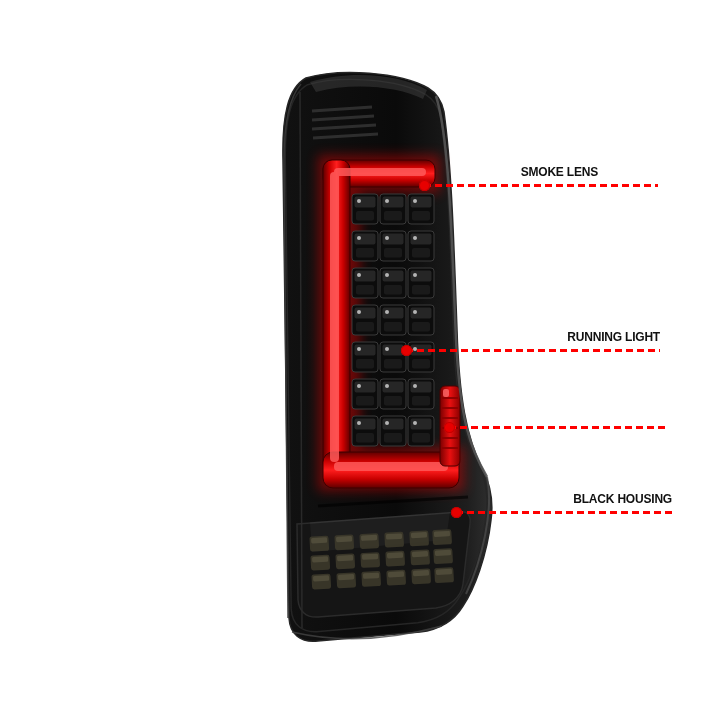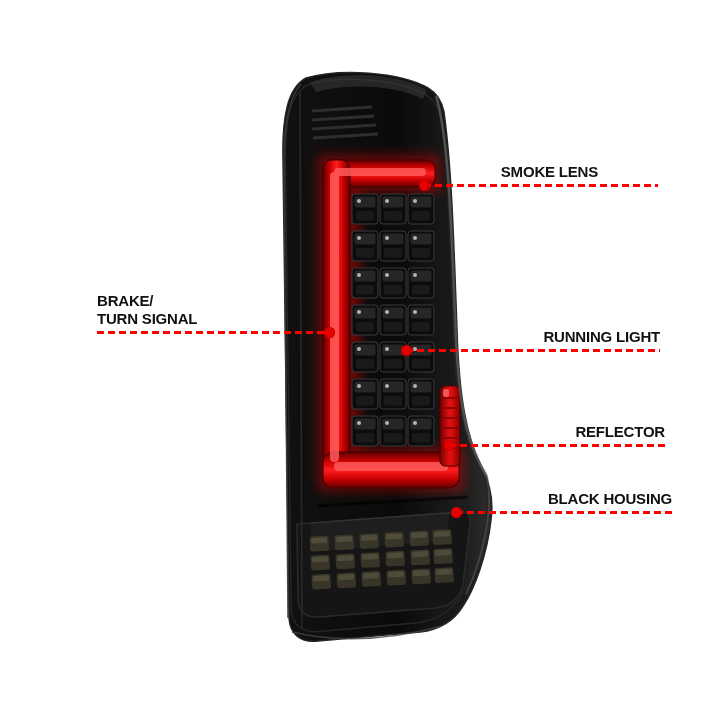--- a/index.html
+++ b/index.html
@@ -7,21 +7,21 @@
     width:720px;height:720px;position:relative;overflow:hidden;
     background:#ffffff;
     font-family:"Liberation Sans", sans-serif;
   }
   .stage{position:absolute;inset:0;width:720px;height:720px;}
   svg.lamp{position:absolute;left:0;top:0;}
 
   
   .callout{position:absolute;display:flex;flex-direction:column;}
   .callout .label{
-    font-size:15px;font-weight:700;line-height:18px;color:#111111;
+    font-size:12px;font-weight:700;line-height:18px;color:#111111;
     white-space:nowrap;letter-spacing:-0.2px;
   }
   .callout.right .label{text-align:right;}
   .callout.left  .label{text-align:left;}
   .leader{
     position:relative;height:3px;margin-top:3px;
     background:repeating-linear-gradient(to right,#ff0000 0 7px,transparent 7px 11px);
   }
   .dot{
     position:absolute;width:11px;height:11px;border-radius:50%;
@@ -194,37 +194,29 @@
     </g>
   </svg>
 
   <div class="callout right" id="co-smoke">
     <div class="label">SMOKE LENS</div>
     <div class="leader">
       <span class="dot"></span>
     </div>
   </div>
 
-  <div class="callout left" id="co-brake">
-    <div class="label">BRAKE/</div>
-    <div class="label">TURN SIGNAL</div>
-    <div class="leader">
-      <span class="dot"></span>
-    </div>
-  </div>
 
   <div class="callout right" id="co-running">
     <div class="label">RUNNING LIGHT</div>
     <div class="leader">
       <span class="dot"></span>
     </div>
   </div>
 
   <div class="callout right" id="co-reflector">
-    <div class="label">REFLECTOR</div>
     <div class="leader">
       <span class="dot"></span>
     </div>
   </div>
 
   <div class="callout right" id="co-housing">
     <div class="label">BLACK HOUSING</div>
     <div class="leader">
       <span class="dot"></span>
     </div>

